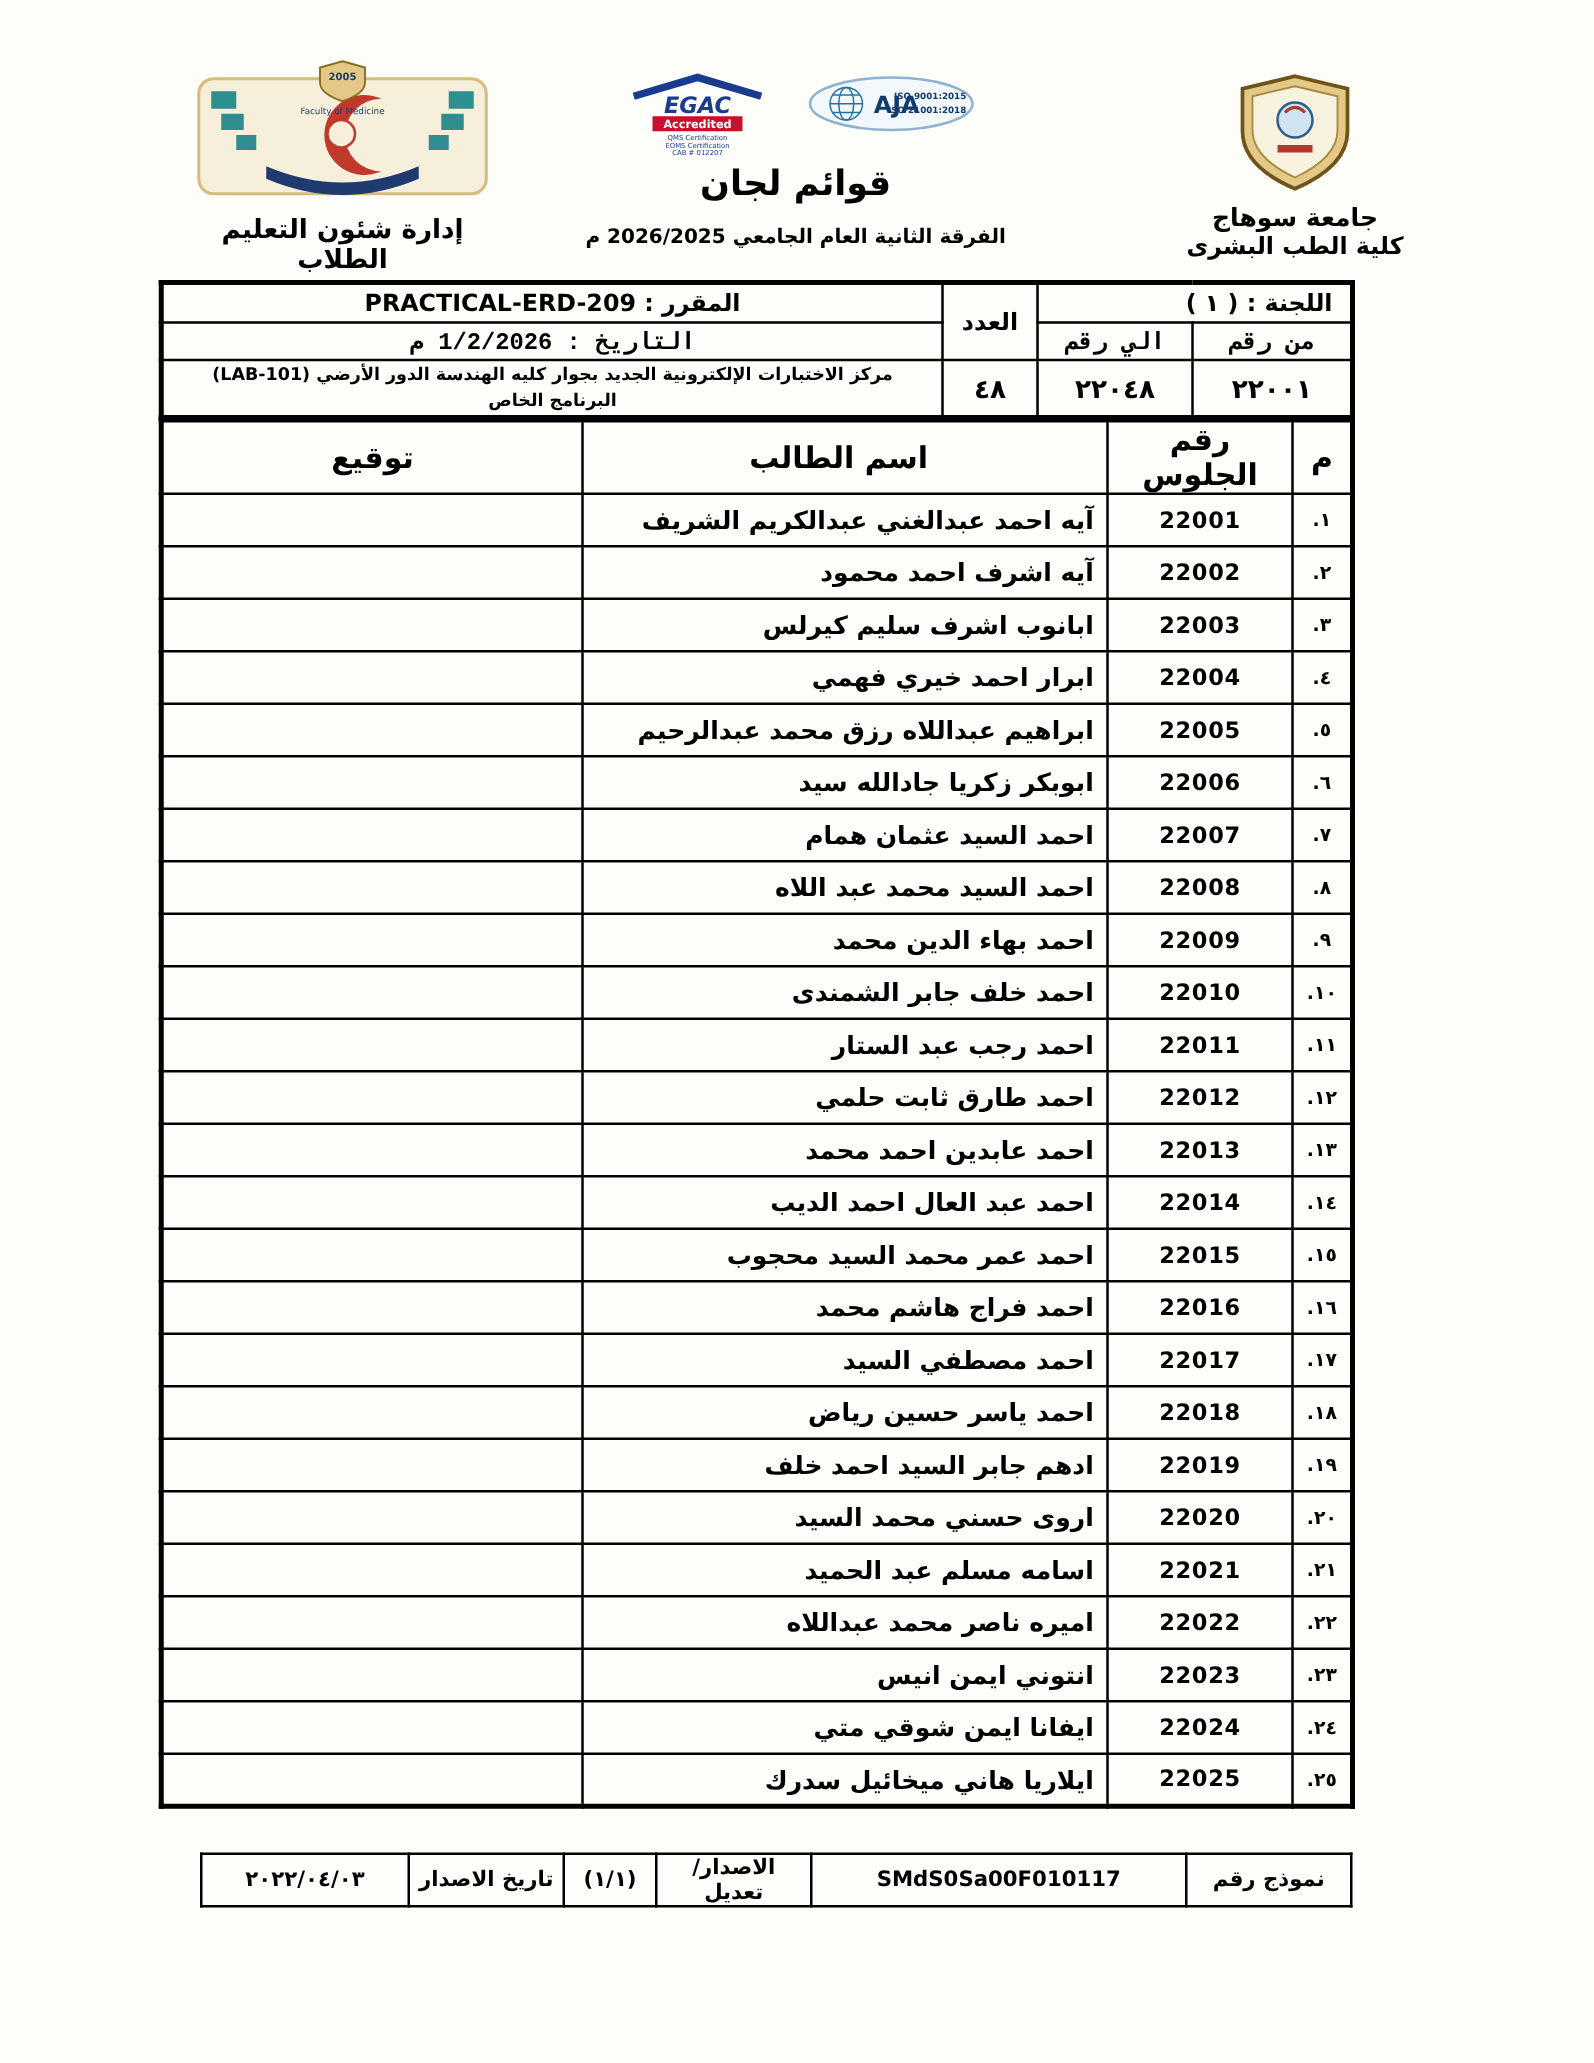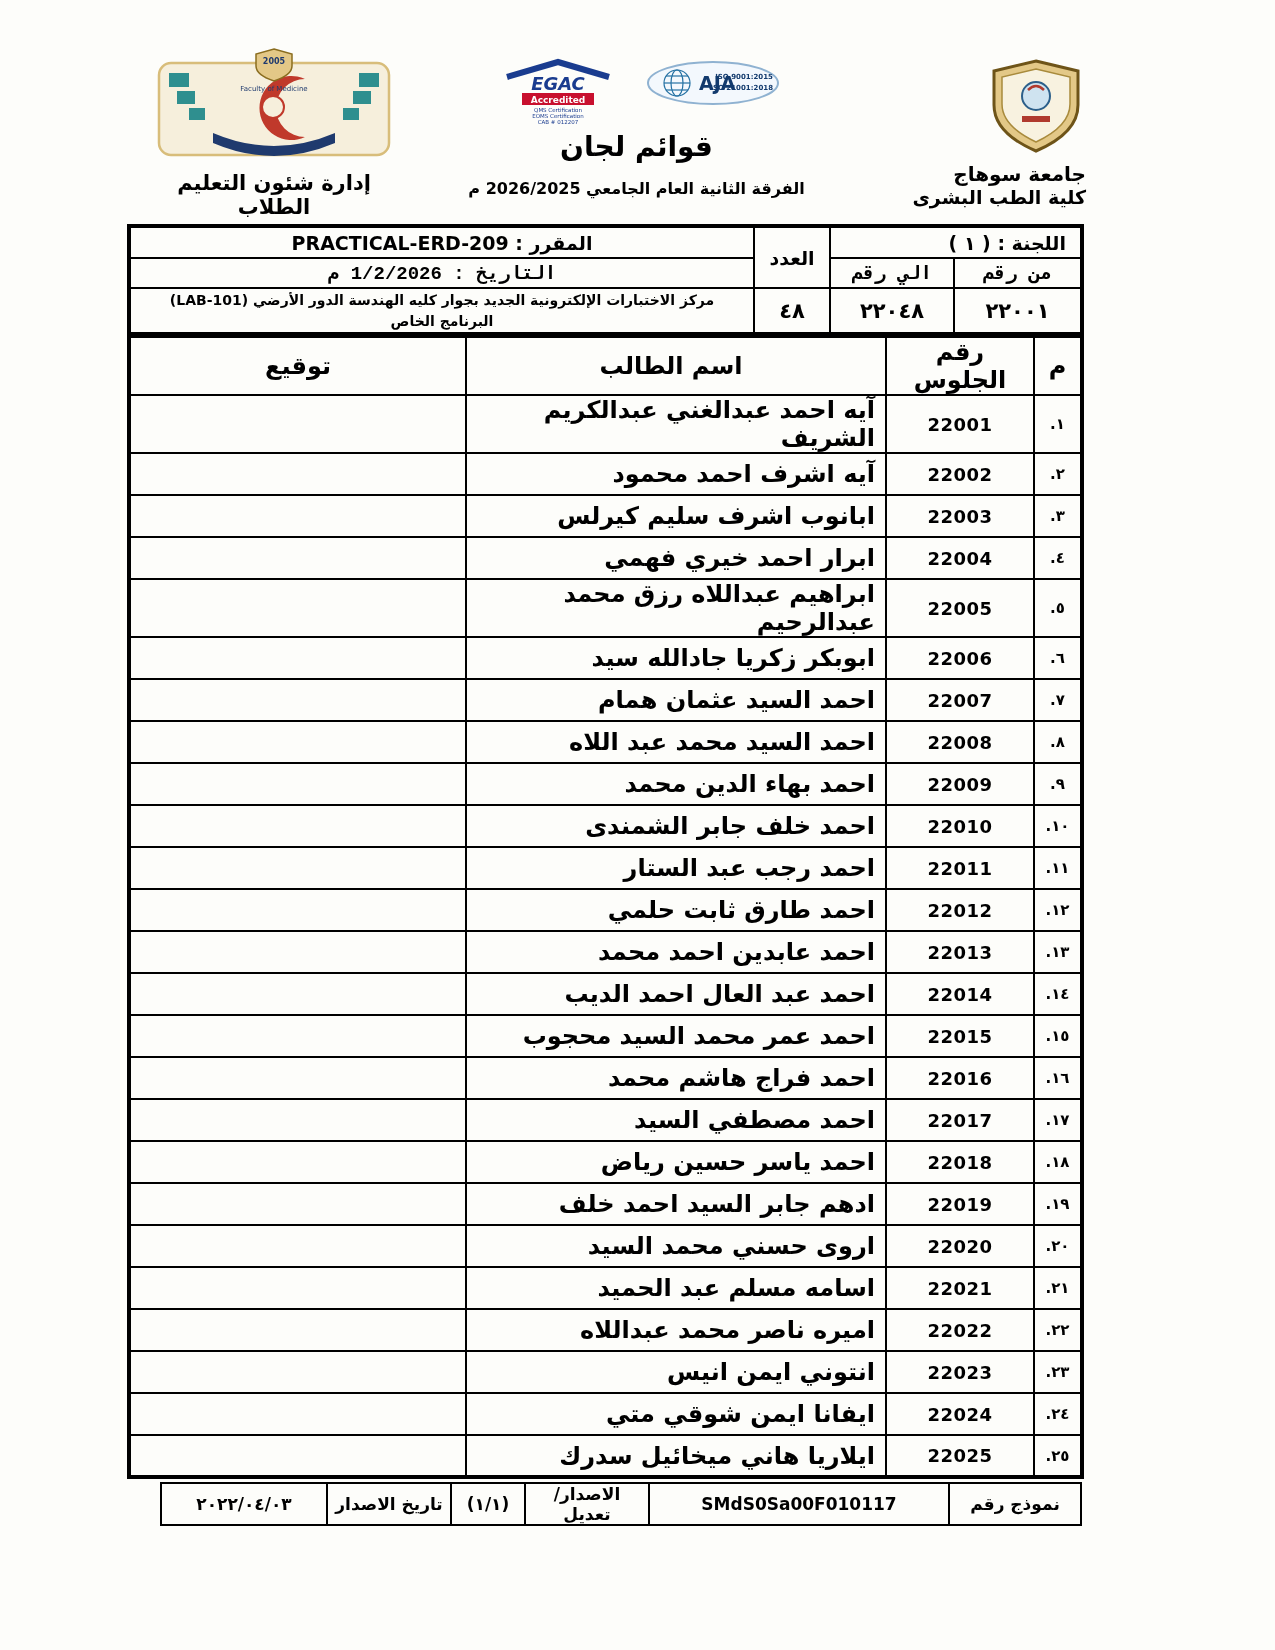--- a/index.html
+++ b/index.html
@@ -13,21 +13,21 @@
 
   
   .hdr-left  { position:absolute; left:148px; top:47px; width:252px; text-align:center; }
   .dept-caption { margin-top:6px; font-size:21px; font-weight:bold; direction:rtl; }
 
   .hdr-center { position:absolute; left:379px; top:58px; width:515px; text-align:center; }
   .cert-row { display:flex; justify-content:center; align-items:flex-start; gap:16px; height:70px; }
   .title1 { font-size:28px; font-weight:bold; direction:rtl; margin-top:2px; }
   .title2 { font-size:16px; font-weight:bold; direction:rtl; margin-top:16px; }
 
-  .hdr-right { position:absolute; left:894px; top:58px; width:192px; text-align:right; }
+  .hdr-right { position:absolute; left:940px; top:58px; width:192px; text-align:center; }
   .uni-name { font-size:20px; font-weight:bold; direction:rtl; margin-top:4px; }
   .fac-name { font-size:19px; font-weight:bold; direction:rtl; }
 
   
   .info-table {
     position:absolute; top:224px; left:127px; width:957px;
     border-collapse:collapse; table-layout:fixed;
     border:4px solid #000; direction:rtl;
   }
   .info-table td { border:2px solid #000; font-weight:bold; text-align:center; vertical-align:middle; }
@@ -42,21 +42,21 @@
   .main-table {
     position:absolute; top:334px; left:127px; width:957px;
     border-collapse:collapse; table-layout:fixed;
     border:4px solid #000; direction:rtl;
   }
   .main-table th, .main-table td { border:2px solid #000; font-weight:bold; vertical-align:middle; }
   .main-table thead th { height:34px; font-size:24px; text-align:center; }
   .main-table tbody td { height:42px; }
   .c-no   { text-align:center; font-size:15px; }
   .c-seat { text-align:center; font-size:18px; letter-spacing:0.5px; }
-  .c-name { text-align:right; padding-right:10px; font-size:24px; }
+  .c-name { text-align:right; padding-right:10px; font-size:20px; }
 
   
   .footer-table {
     position:absolute; top:1482px; left:160px;
     border-collapse:collapse; direction:rtl; table-layout:fixed;
   }
   .footer-table td {
     border:2px solid #000; height:32px; font-weight:bold; font-size:17px;
     text-align:center; vertical-align:middle; padding:0 6px; overflow:hidden;
   }

